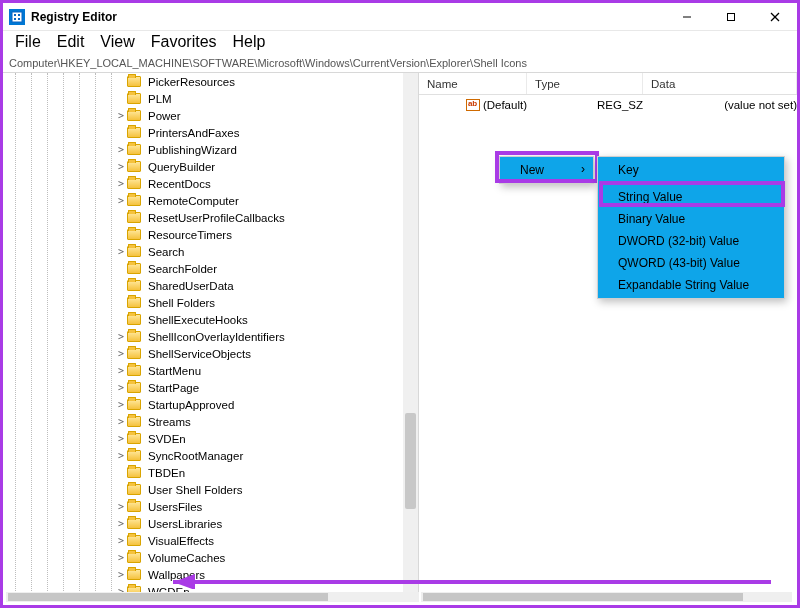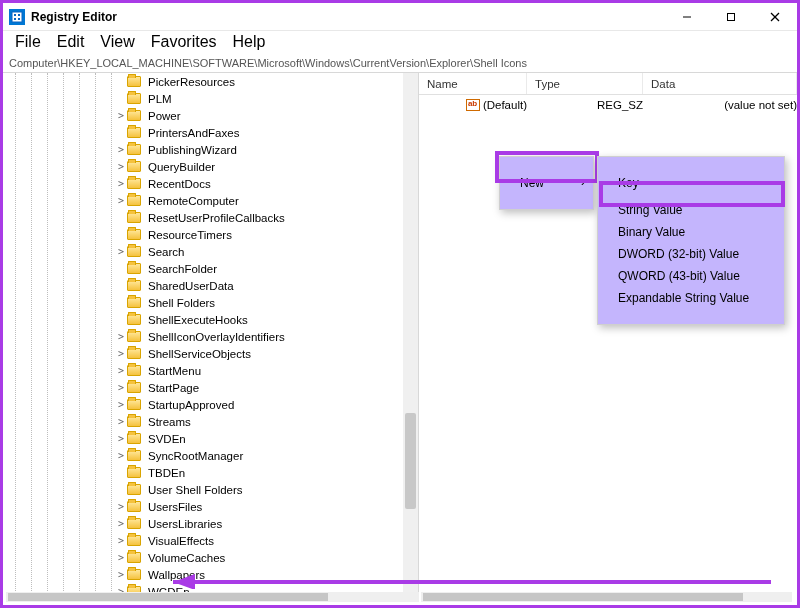--- a/index.html
+++ b/index.html
@@ -217,26 +217,26 @@
       position: absolute;
       top: -1px;
       left: 1px;
       font-size: 8px;
       color: #c93a00;
       font-weight: bold;
     }
     
     .ctx {
       position: absolute;
-      background: #c4b5fd;
+      background: #0ea5e9;
       border: 1px solid #cfcfcf;
       box-shadow: 2px 3px 8px rgba(0,0,0,0.25);
       font-size: 12px;
       color: #000;
-      padding: 15px 2px;
+      padding: 2px 2px;
     }
     .ctx-row {
       padding: 4px 18px 4px 18px;
       position: relative;
     }
     .ctx-row.submenu::after {
       content: "›";
       position: absolute;
       right: 6px;
       top: 3px;

